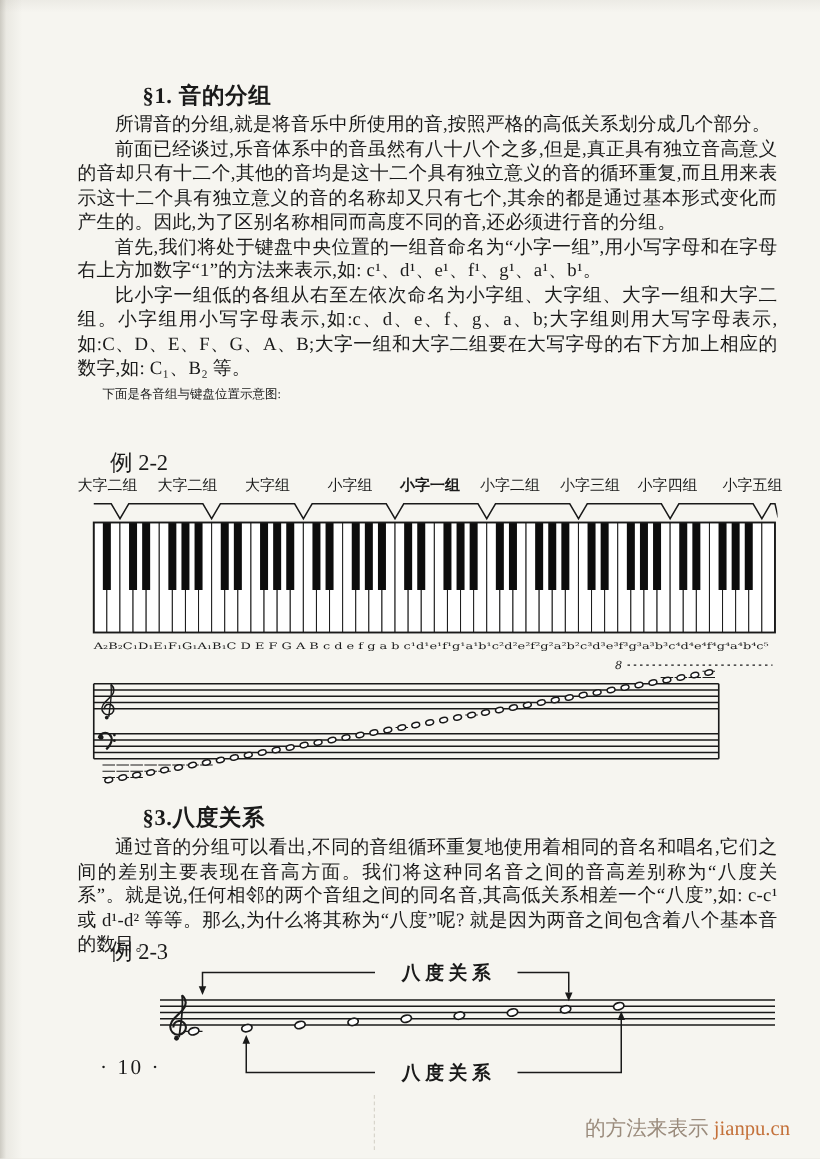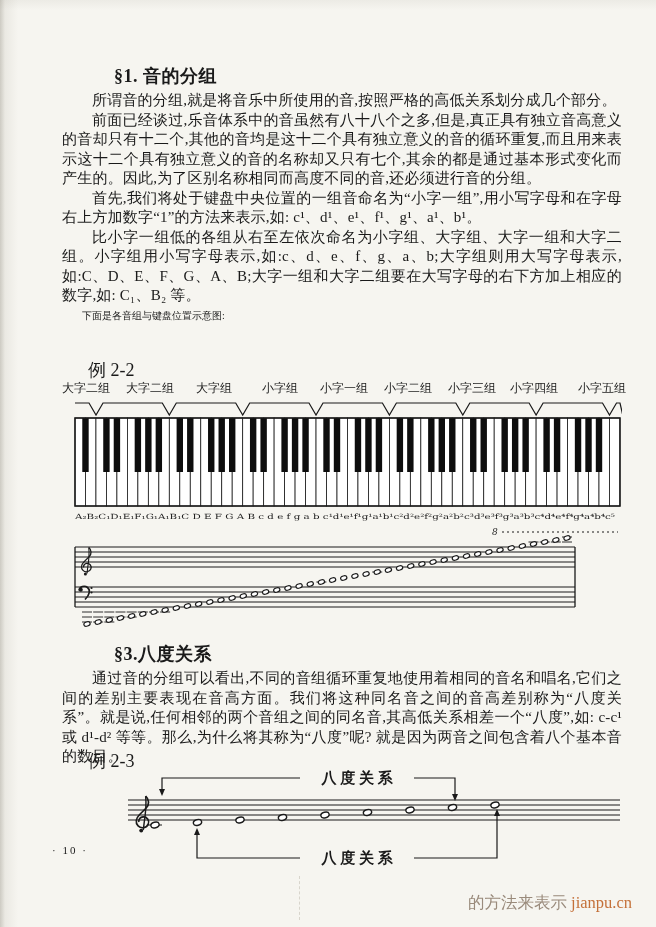--- a/index.html
+++ b/index.html
@@ -12,21 +12,21 @@
       #f6f5f0;
   }
   .flow{position:absolute;left:62px;width:560px;}
   h1.sec{font-size:18px;line-height:24px;font-weight:bold;margin:0 0 3px 52px;letter-spacing:.5px;}
   p.body{font-size:15px;line-height:19.5px;text-align:justify;text-indent:2em;margin:0;letter-spacing:.2px;}
   p.intro{font-size:10px;line-height:19.5px;text-indent:2em;margin:0;}
   .exlabel{position:absolute;font-size:18px;line-height:19px;}
   .kb-labels{position:absolute;left:62px;top:380px;width:560px;height:16px;}
   .kb-labels span{position:absolute;top:0;transform:translateX(-50%);white-space:nowrap;font-size:12px;}
   svg{position:absolute;display:block;}
-  .pagenum{position:absolute;left:52px;top:844px;font-size:11px;letter-spacing:2px;}
+  .pagenum{position:absolute;left:80px;top:844px;font-size:17px;letter-spacing:2px;}
   .watermark{position:absolute;right:24px;top:892px;font-size:16.5px;white-space:nowrap;}
   .watermark .site{color:#9a8b7c;}
   .watermark .url{color:#c4713a;text-decoration:none;}
   .crease{position:absolute;left:299px;top:876px;height:44px;width:0;border-left:1px dashed #c9c5ba;opacity:.65;}
 </style>
 </head>
 <body>
 
 <div class="page">
 
@@ -39,21 +39,21 @@
     <p class="intro">下面是各音组与键盘位置示意图:</p>
   </div>
 
   <div class="exlabel" style="left:88px;top:361px;">例 2-2</div>
 
   <div class="kb-labels" id="kbLabels">
       <span style="left: 24px; text-align: right;">大字二组</span>
       <span style="left: 88px;">大字二组</span>
       <span style="left: 152px;">大字组</span>
       <span style="left: 218px;">小字组</span>
-      <span style="left: 282px;">小字一组</span>
+      <span style="left: 282px; font-weight: bold;">小字一组</span>
       <span style="left: 346px;">小字二组</span>
       <span style="left: 410px;">小字三组</span>
       <span style="left: 472px;">小字四组</span>
       <span style="left: 540px;">小字五组</span>
     </div>
 
   <svg id="kbSvg" style="left:62px;top:394px;" width="560" height="132" viewBox="0 0 560 132">
       <polyline points="13,9 27.0,9 34.0,21 41.0,9 100.3,9 107.3,21 114.3,9 173.7,9 180.7,21 187.7,9 247.0,9 254.0,21 261.0,9 320.4,9 327.4,21 334.4,9 393.8,9 400.8,21 407.8,9 467.1,9 474.1,21 481.1,9 540.5,9 547.5,21 554.5,9 558,9 560.5,20" fill="none" stroke="#1a1a1a" stroke-width="1.2"></polyline>
       <g>
         <rect x="13.00" y="24" width="10.48" height="88" fill="#fff" stroke="#1a1a1a" stroke-width="0.8"></rect>

